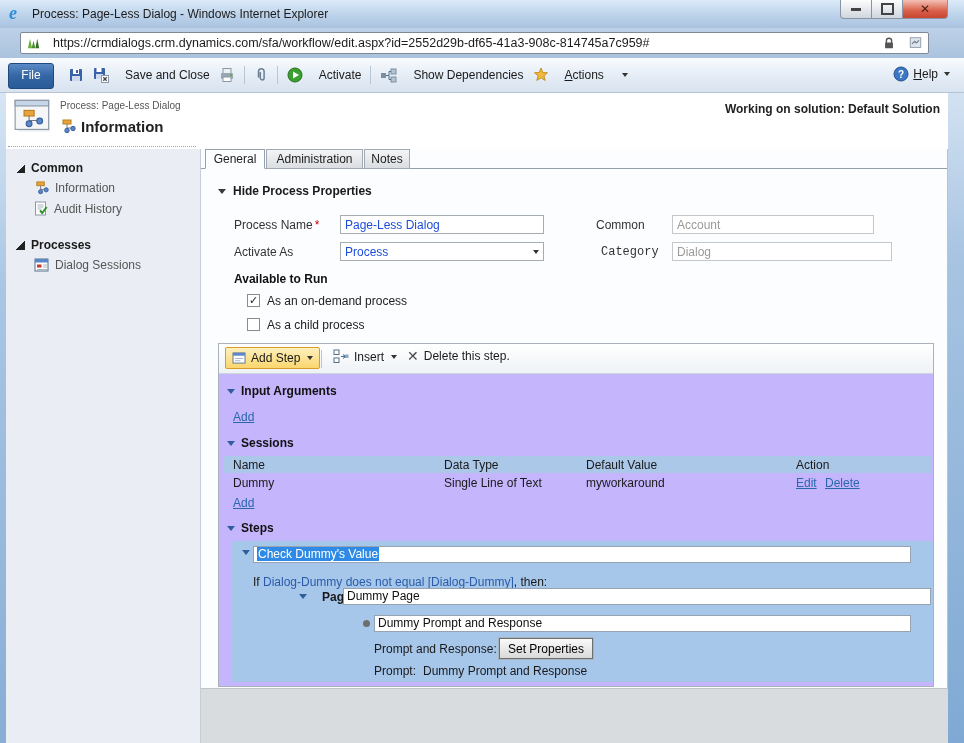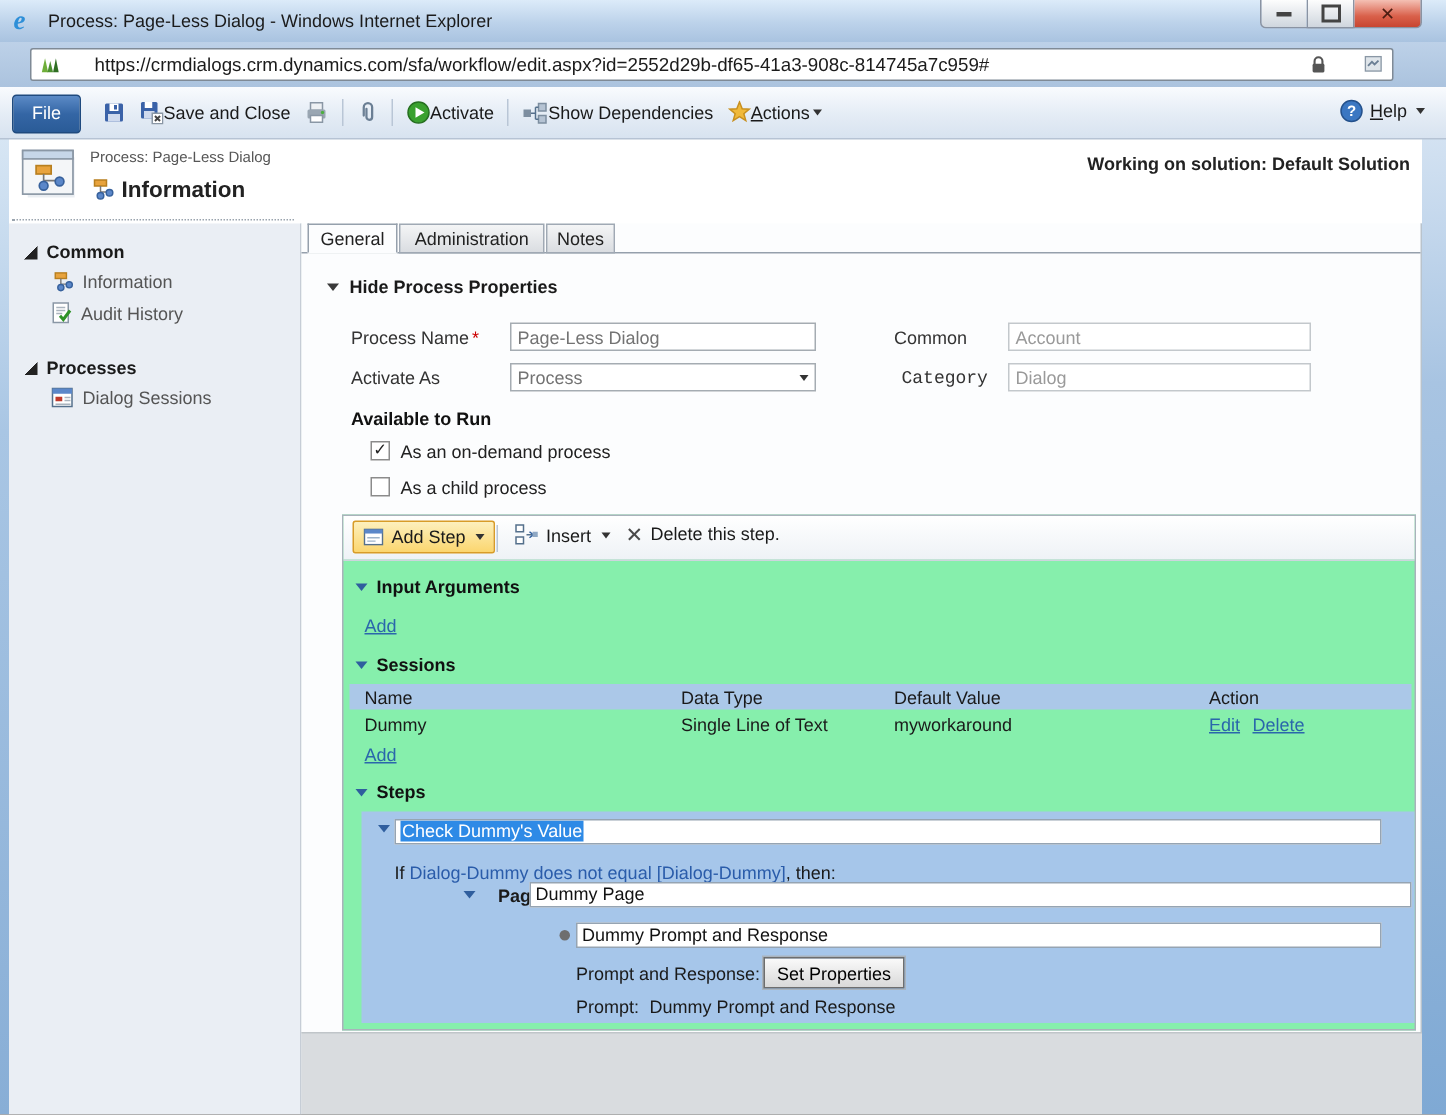--- a/index.html
+++ b/index.html
@@ -21,30 +21,30 @@
   .maxbox{width:9px;height:8px;border:2px solid #444;}
 
   .blurband{position:absolute;top:15px;left:546px;height:15px;display:flex;gap:7px;align-items:center;
     filter:blur(2px);z-index:2;}
   .blurband .pale{height:14px;border-radius:2px;}
   .blurband .sq{width:13px;height:13px;border-radius:3px;flex:none;}
 
   .urlrow{position:absolute;left:0;top:28px;width:964px;height:30px;z-index:3;
     background:linear-gradient(#bdd1e8,#abc3de);}
   .url-input{position:absolute;left:20px;top:4px;width:897px;height:20px;background:#fff;
-    border:1px solid #7f8a96;border-radius:2px;display:flex;align-items:center;padding:0 5px;gap:22px;}
+    border:1px solid #7f8a96;border-radius:2px;display:flex;align-items:center;padding:0 5px;gap:12px;}
   .url-text{flex:1;color:#1b1b1b;font-size:12.5px;white-space:nowrap;overflow:hidden;}
 
   
   .cmdbar{position:absolute;left:0;top:58px;width:964px;height:34px;z-index:3;
     background:linear-gradient(#f9fbfe,#e4ecf5 55%,#d8e3f0);border-bottom:1px solid #b6c3d4;}
   .file-btn{position:absolute;left:8px;top:5px;width:44px;height:24px;border:1px solid #1f4a7e;border-radius:3px;
     background:linear-gradient(#5b8ac6,#3466a5 50%,#2a5b97);color:#fff;text-align:center;line-height:23px;cursor:pointer;}
   .cmd-items{position:absolute;left:68px;top:4px;height:26px;display:flex;align-items:center;gap:9px;}
-  .cmd-item{display:flex;align-items:center;gap:0;cursor:pointer;white-space:nowrap;}
+  .cmd-item{display:flex;align-items:center;gap:16px;cursor:pointer;white-space:nowrap;}
   .vsep{width:1px;height:18px;background:#b9c6d6;}
   .dd{width:0;height:0;border-left:3px solid transparent;border-right:3px solid transparent;border-top:4px solid #333;margin-left:2px;}
   .help-item{position:absolute;right:14px;top:8px;display:flex;align-items:center;gap:4px;cursor:pointer;}
   .uf::first-letter{text-decoration:underline;}
 
   
   .pageheader{position:absolute;left:6px;top:92px;width:942px;height:57px;background:#fff;z-index:2;}
   .ph-title{position:absolute;left:54px;top:8px;font-size:10px;color:#565656;}
   .ph-sub{position:absolute;left:54px;top:26px;display:flex;align-items:center;gap:5px;}
   .ph-sub b{font-size:15px;color:#222;}
@@ -71,31 +71,31 @@
   .tab{position:absolute;top:0;height:20px;box-sizing:border-box;text-align:center;line-height:19px;cursor:pointer;
     border:1px solid #a0a9b4;background:linear-gradient(#f4f5f6,#dadde1);color:#222;}
   .tab.active{background:#fcfdfe;border-color:#95a0ac;border-bottom:1px solid #fcfdfe;z-index:1;}
   .sec-toggle{position:absolute;left:17px;top:35px;display:flex;align-items:center;gap:7px;font-weight:bold;cursor:pointer;}
   .tri-dark{width:0;height:0;border-left:4px solid transparent;border-right:4px solid transparent;border-top:5px solid #3a3a3a;}
   .tri-blue{width:0;height:0;border-left:4px solid transparent;border-right:4px solid transparent;border-top:5px solid #2f5e9e;flex:none;}
 
   .flabel{position:absolute;color:#333;text-align:right;}
   .req{color:#c00;margin-left:2px;}
   .tinput{position:absolute;height:19px;border:1px solid #a5acb2;background:#fff;box-sizing:border-box;
-    padding:1px 4px;line-height:16px;color:#737373;}
+    padding:1px 4px;line-height:16px;color:#1d4ed8;}
   .tinput.disabled{color:#9a9a9a;border-color:#c3c8cc;}
   .tselect{display:flex;align-items:center;cursor:pointer;}
   .tselect .dd{margin-left:auto;}
   .cb{position:absolute;width:13px;height:13px;border:1px solid #8b8b8b;background:#fff;box-sizing:border-box;
     font-size:11px;line-height:11px;text-align:center;color:#222;cursor:pointer;}
   .cblabel{position:absolute;color:#222;}
 
   
-  .stepbox{position:absolute;left:27px;top:194px;width:716px;height:344px;border:1px solid #a9b2bb;
-    background:#86efac;box-sizing:border-box;}
+  .stepbox{position:absolute;left:17px;top:194px;width:716px;height:344px;border:1px solid #a9b2bb;
+    background:#c4b5fd;box-sizing:border-box;}
   .steptb{position:absolute;left:0;top:0;width:100%;height:30px;background:linear-gradient(#ffffff,#eef2f6);
     border-bottom:1px solid #cdd5dd;box-sizing:border-box;}
   .addstep{position:absolute;left:6px;top:3px;height:22px;padding:0 6px;display:flex;align-items:center;gap:5px;
     border:1px solid #d89c28;border-radius:2px;background:linear-gradient(#fdf0bd,#fbd66f);cursor:pointer;box-sizing:border-box;}
   .tb-item{position:absolute;top:5px;display:flex;align-items:center;gap:5px;cursor:pointer;}
   .xglyph{color:#4a4a4a;font-weight:bold;font-size:14px;line-height:14px;}
   .sechead{position:absolute;display:flex;align-items:center;gap:6px;font-weight:bold;color:#111;}
   .link{color:#2a67ab;text-decoration:underline;cursor:pointer;}
   .vh-row{position:absolute;left:4px;width:708px;height:17px;background:#abc8e8;}
   .vd-row{position:absolute;left:4px;width:708px;height:18px;}
@@ -337,21 +337,21 @@
     <div class="tinput disabled" style="left:471px;top:66px;width:202px;">
       <span>Account</span>
     </div>
 
     <span class="flabel" style="left:33px;top:96px;">Activate As</span>
     <div class="tinput tselect" style="left:139px;top:93px;width:204px;">
       <span>Process</span>
       <span class="dd"></span>
     </div>
     <span class="flabel" style="left:400px;top:96px;font-family:Liberation Mono, monospace;">Category</span>
-    <div class="tinput disabled" style="left:471px;top:93px;width:202px;">
+    <div class="tinput disabled" style="left:471px;top:93px;width:220px;">
       <span>Dialog</span>
     </div>
 
     <span class="flabel" style="left:33px;top:123px;font-weight:bold;color:#111;">Available to Run</span>
 
     <div class="cb" style="left:46px;top:145px;">✓</div>
     <span class="cblabel" style="left:66px;top:145px;">As an on-demand process</span>
     <div class="cb" style="left:46px;top:169px;"></div>
     <span class="cblabel" style="left:66px;top:169px;">As a child process</span>
 

